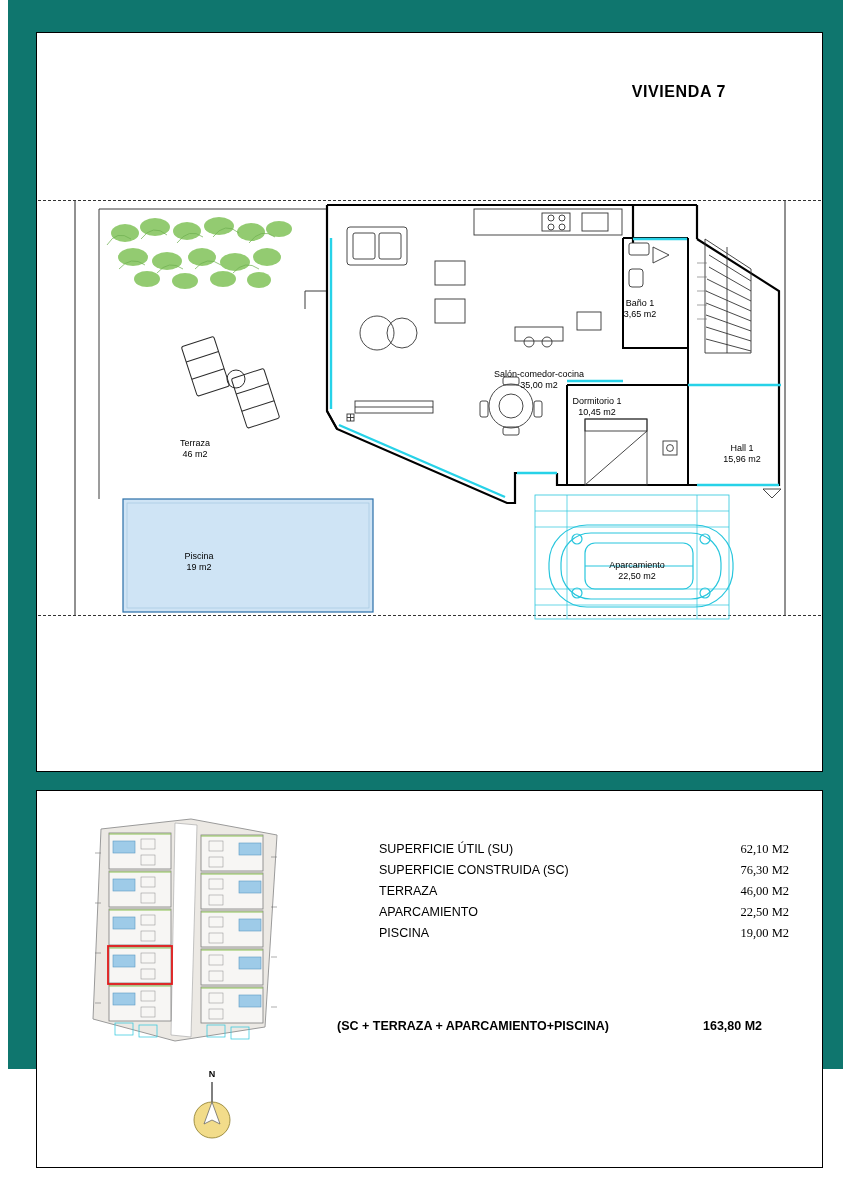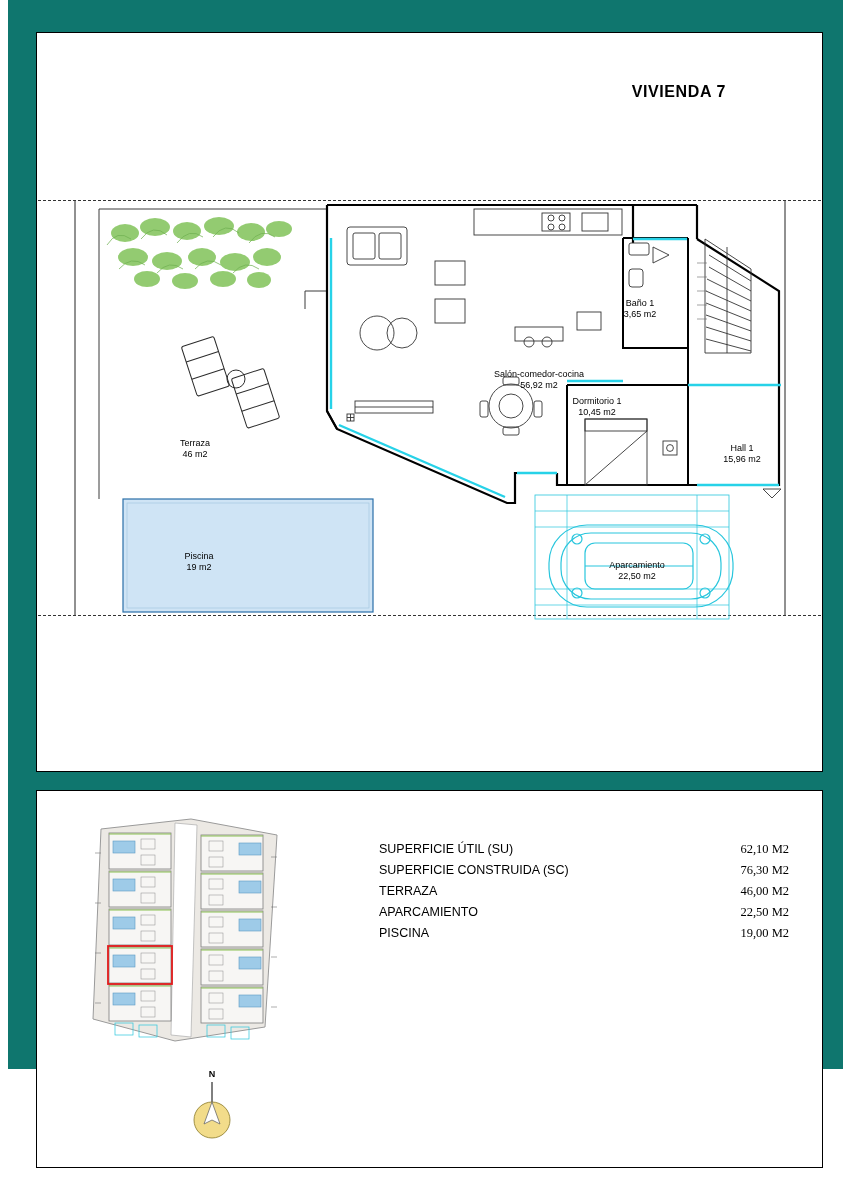--- a/index.html
+++ b/index.html
@@ -384,21 +384,21 @@
       <div>46 m2</div>
     </div>
 
     <div class="lbl lbl-piscina">
       <div>Piscina</div>
       <div>19 m2</div>
     </div>
 
     <div class="lbl lbl-salon">
       <div>Salón-comedor-cocina</div>
-      <div>56,92 m2</div>
+      <div>35,00 m2</div>
     </div>
 
     <div class="lbl lbl-bano">
       <div>Baño 1</div>
       <div>3,65 m2</div>
     </div>
 
     <div class="lbl lbl-dorm">
       <div>Dormitorio 1</div>
       <div>10,45 m2</div>
@@ -536,15 +536,19 @@
         <span class="lab">APARCAMIENTO</span>
         <span class="val">22,50 M2</span>
       </div>
       <div class="sched-row">
         <span class="lab">PISCINA</span>
         <span class="val">19,00 M2</span>
       </div>
     </div>
 
     <div class="total-block">
+      <div class="total-line">
+        <span class="formula">(SC + TERRAZA + APARCAMIENTO+PISCINA)</span>
+        <span class="tval">163,80 M2</span>
+      </div>
     </div>
   </div>
 </div>
 
 </body></html>

